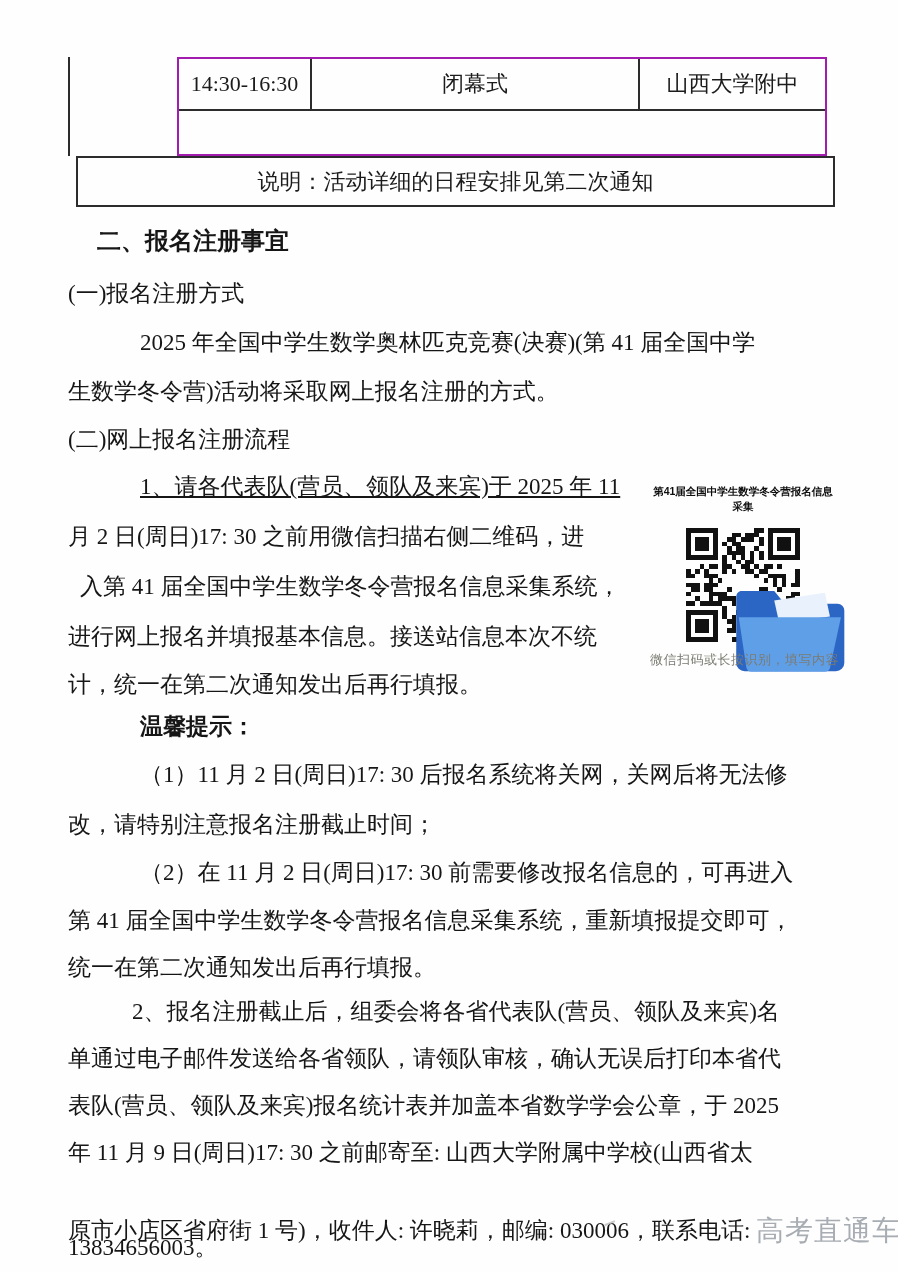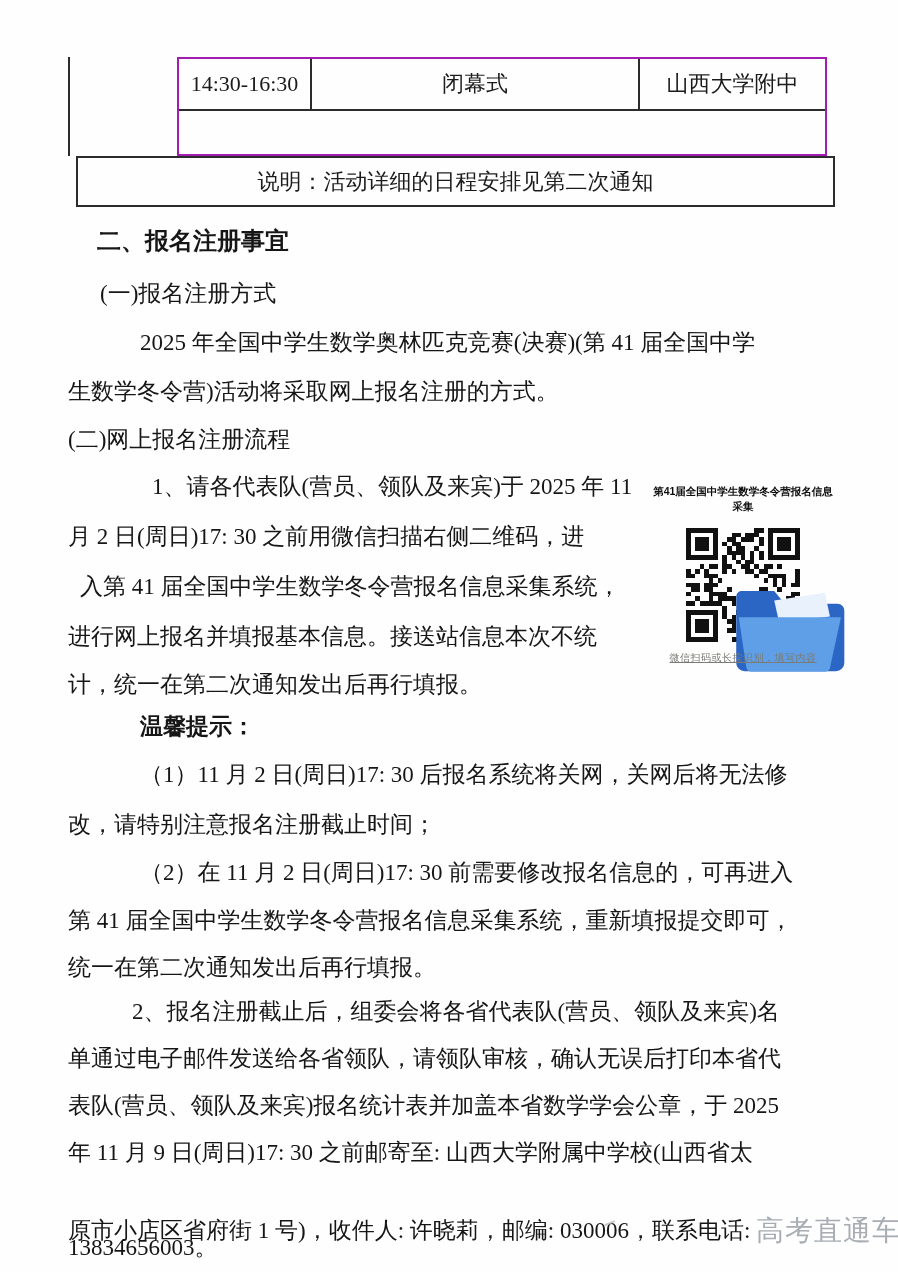--- a/index.html
+++ b/index.html
@@ -32,21 +32,21 @@
   .bold{font-weight:700;}
   
   .qr-panel{position:absolute; left:650px; top:484px; width:186px; height:192px; text-align:center;}
   .qr-title{font-family:"Liberation Sans","DejaVu Sans",sans-serif; font-weight:700;
     font-size:10.5px; line-height:15px; color:#0d0d0d; white-space:nowrap;}
   .qr-box{position:absolute; left:36px; top:44px; width:114px; height:114px;}
   .qr-box svg{display:block; width:114px; height:114px;}
   .qr-folder{position:absolute; left:46px; top:42px; width:24px; height:21px;}
   .qr-caption{position:absolute; left:0; top:167px; width:100%;
     font-family:"Liberation Sans","DejaVu Sans",sans-serif;
-    font-size:10px; color:#7b7b73; letter-spacing:0.5px; white-space:nowrap;text-decoration:underline;}
+    font-size:13px; color:#7b7b73; letter-spacing:0.5px; white-space:nowrap;}
   
   .watermark{position:absolute; left:756px; top:1212px;
     font-family:"Liberation Sans","DejaVu Sans",sans-serif;
     font-size:28px; letter-spacing:1px; color:#a8adb3; white-space:nowrap;}
   .speck{position:absolute; left:605px; top:1222px; width:11px; height:4px;
     border-top:2px solid #bcbcbc; transform:rotate(-22deg); opacity:.8;}
 </style>
 </head>
 <body>
 
@@ -58,26 +58,26 @@
       <div class="t-row r1">
         <div class="t-cell c-time">14:30-16:30</div>
         <div class="t-cell c-event">闭幕式</div>
         <div class="t-cell c-venue">山西大学附中</div>
       </div>
     </div>
     <div class="tbl-note">说明：活动详细的日程安排见第二次通知</div>
   </div>
 
   <div class="ln h2" style="left:97px;  top:226px;">二、报名注册事宜</div>
-  <div class="ln" style="left:68px;  top:279px;margin-left:32px;">(一)报名注册方式</div>
+  <div class="ln" style="left:68px;  top:279px;">(一)报名注册方式</div>
   <div class="ln" style="left:140px; top:328px;">2025 年全国中学生数学奥林匹克竞赛(决赛)(第 41 届全国中学</div>
   <div class="ln" style="left:68px;  top:377px;">生数学冬令营)活动将采取网上报名注册的方式。</div>
   <div class="ln" style="left:68px;  top:425px;">(二)网上报名注册流程</div>
 
-  <div class="ln" style="left:152px; top:472px;">1、请各代表队(营员、领队及来宾)于 2025 年 11</div>
+  <div class="ln" style="left:140px; top:472px;text-decoration:underline;">1、请各代表队(营员、领队及来宾)于 2025 年 11</div>
   <div class="ln" style="left:68px;  top:522px;">月 2 日(周日)17: 30 之前用微信扫描右侧二维码，进</div>
   <div class="ln" style="left:68px;  top:572px;margin-left:12px;">入第 41 届全国中学生数学冬令营报名信息采集系统，</div>
   <div class="ln" style="left:68px;  top:622px;">进行网上报名并填报基本信息。接送站信息本次不统</div>
   <div class="ln" style="left:68px;  top:670px;">计，统一在第二次通知发出后再行填报。</div>
 
   <div class="ln bold" style="left:140px; top:712px;">温馨提示：</div>
 
   <div class="ln" style="left:140px; top:760px;">（1）11 月 2 日(周日)17: 30 后报名系统将关网，关网后将无法修</div>
   <div class="ln" style="left:68px;  top:810px;">改，请特别注意报名注册截止时间；</div>
 

